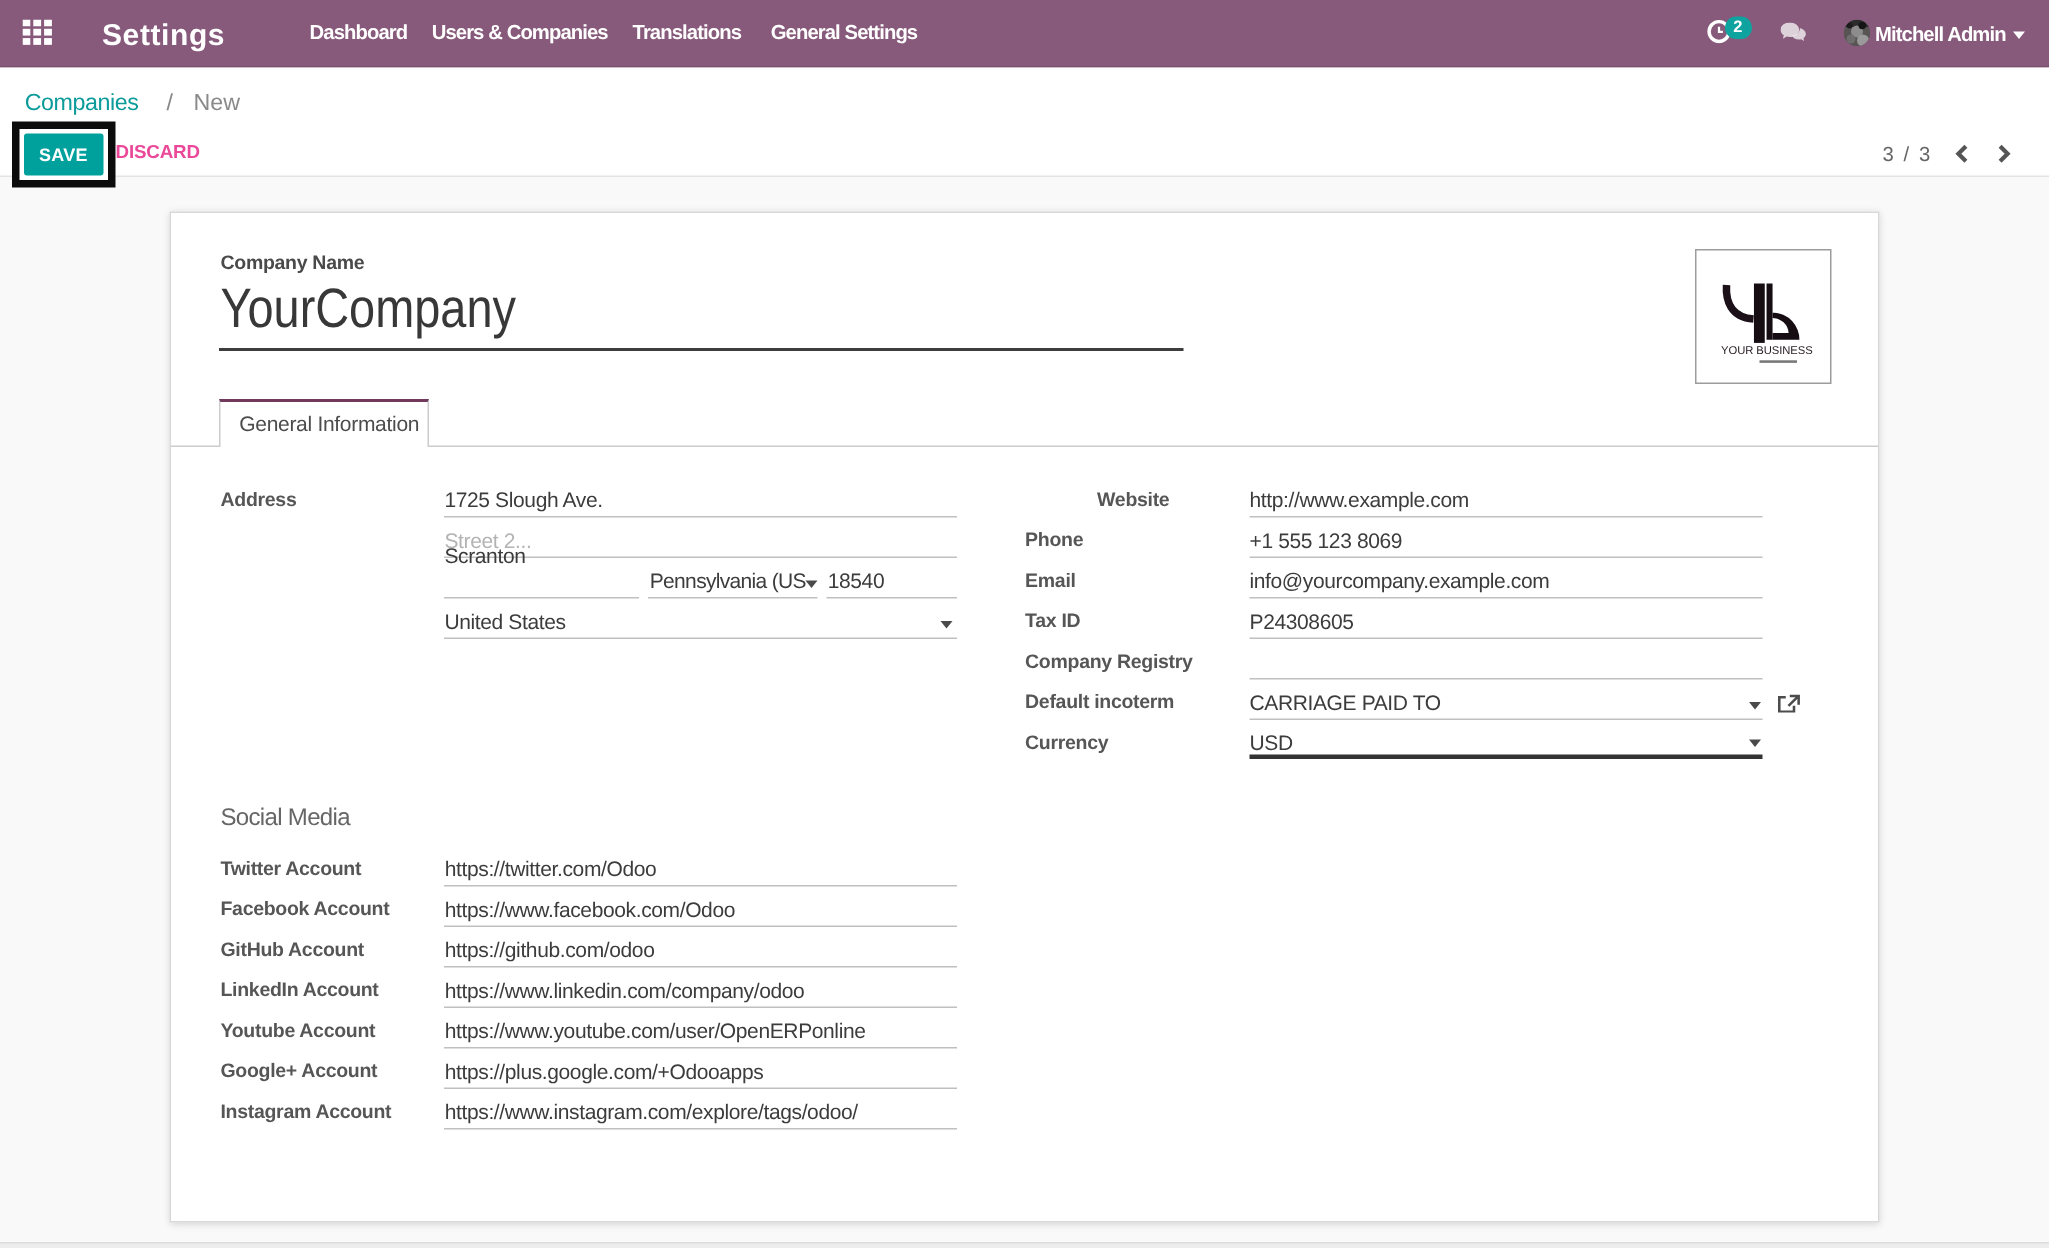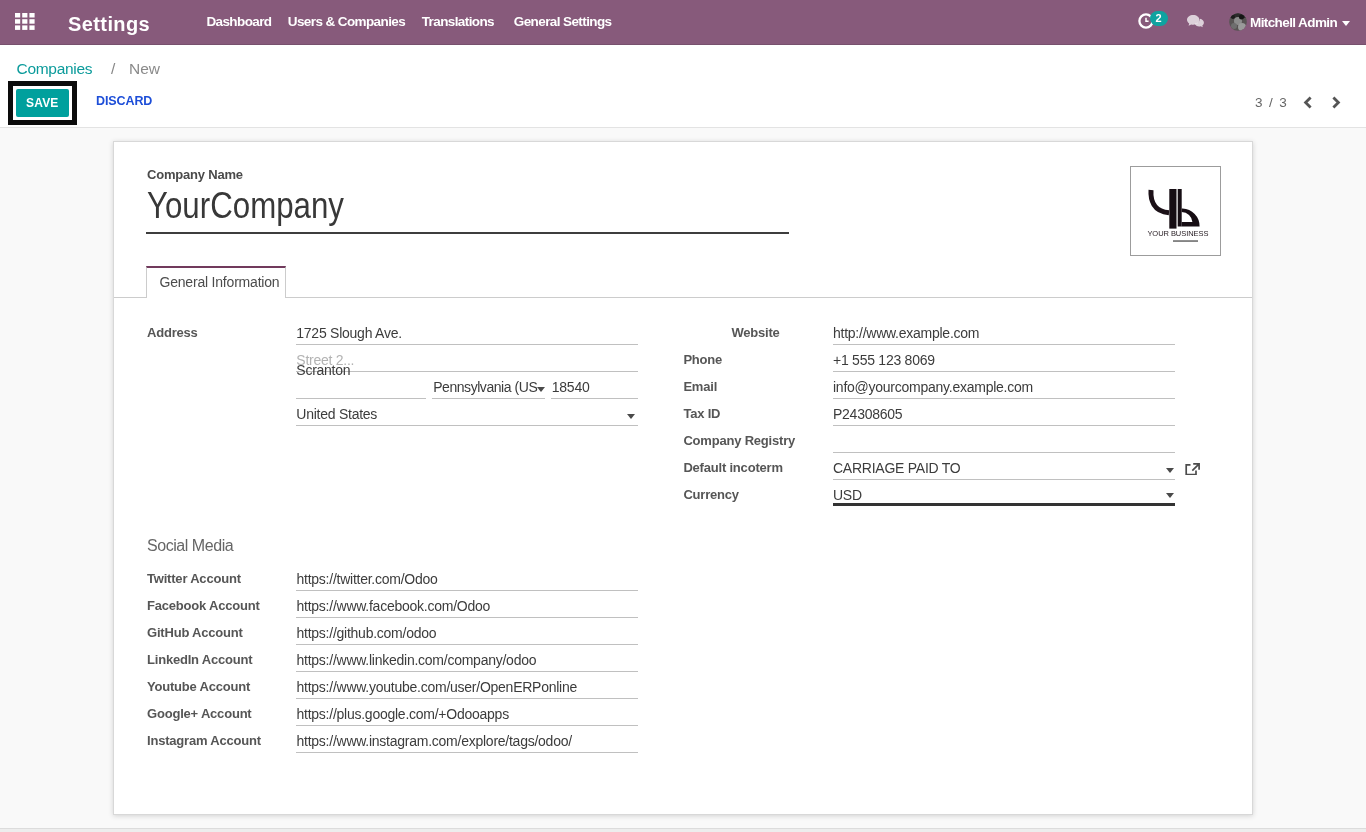--- a/index.html
+++ b/index.html
@@ -3,21 +3,21 @@
 <meta charset="utf-8">
 <style>
   * { margin:0; padding:0; box-sizing:border-box; }
   html,body { width:1366px; height:832px; overflow:hidden; background:#f9f9f9;
     font-family:"Liberation Sans", sans-serif; }
   .abs { position:absolute; }
   #nav { position:absolute; left:0; top:0; width:1366px; height:45px;
     background:#875A7B; border-bottom:1px solid #77506d; }
   .navtxt { position:absolute; color:#fff; font-size:13.5px; font-weight:700;
     letter-spacing:-0.6px; top:13.5px; white-space:nowrap; }
-  #cp { position:absolute; left:0; top:45px; width:1366px; height:83px;
+  #cp { position:absolute; left:0; top:45px; width:1366px; height:73px;
     background:#fff; border-bottom:1px solid #e3e3e3; }
   #sheet { position:absolute; left:113px; top:141px; width:1140px; height:674px;
     background:#fff; border:1px solid #d8d8d8; box-shadow:0 1px 5px rgba(0,0,0,0.16); }
   .lbl { position:absolute; font-size:13px; font-weight:700; color:#565656;
     letter-spacing:-0.2px; white-space:nowrap; }
   .val { position:absolute; font-size:14px; color:#3c3c3c; letter-spacing:-0.25px;
     white-space:nowrap; }
   .uline { position:absolute; height:1px; background:#c0c0c0; }
   .caret { position:absolute; width:0; height:0; border-left:4.4px solid transparent;
     border-right:4.4px solid transparent; border-top:5px solid #4a4a4a; }
@@ -77,21 +77,21 @@
   <div class="navtxt" style="left:1250px;top:15px;">Mitchell Admin</div>
   <div class="abs" style="left:1342px;top:20.5px;width:0;height:0;border-left:4.8px solid transparent;border-right:4.8px solid transparent;border-top:5px solid #fff;"></div>
 </div>
 
 <div id="cp">
   <div class="abs" style="left:16.5px;top:13.8px;font-size:15.5px;letter-spacing:-0.3px;color:#0b9b9b;line-height:1.35;">Companies</div>
   <div class="abs" style="left:111px;top:13.8px;font-size:15.5px;color:#888;line-height:1.35;">/</div>
   <div class="abs" style="left:129px;top:13.8px;font-size:15.5px;color:#8a8a8a;line-height:1.35;">New</div>
   <div class="abs" style="left:7.7px;top:36.3px;width:69.2px;height:43.6px;border:5px solid #0c0c0c;background:#fff;"></div>
   <div class="abs" style="left:16px;top:44px;width:52.5px;height:28px;background:#00A09D;border-radius:2px;color:#fff;font-size:12px;font-weight:700;text-align:center;line-height:28px;letter-spacing:0.2px;">SAVE</div>
-  <div class="abs" style="left:96px;top:48.5px;color:#1d4ed8;font-size:12.5px;font-weight:700;letter-spacing:-0.1px;">DISCARD</div>
+  <div class="abs" style="left:77px;top:48.5px;color:#ec4899;font-size:12.5px;font-weight:700;letter-spacing:-0.1px;">DISCARD</div>
   <div class="abs" style="left:1255px;top:50px;color:#666;font-size:13.5px;letter-spacing:1.4px;">3 / 3</div>
   <svg class="abs" style="left:1302px;top:51px" width="11" height="13" viewBox="0 0 11 13">
     <path d="M8.6 1.5 L3.6 6.5 L8.6 11.5" fill="none" stroke="#555" stroke-width="2.8"></path>
   </svg>
   <svg class="abs" style="left:1331px;top:51px" width="11" height="13" viewBox="0 0 11 13">
     <path d="M2.4 1.5 L7.4 6.5 L2.4 11.5" fill="none" stroke="#555" stroke-width="2.8"></path>
   </svg>
 </div>
 
 <div id="sheet"></div>

